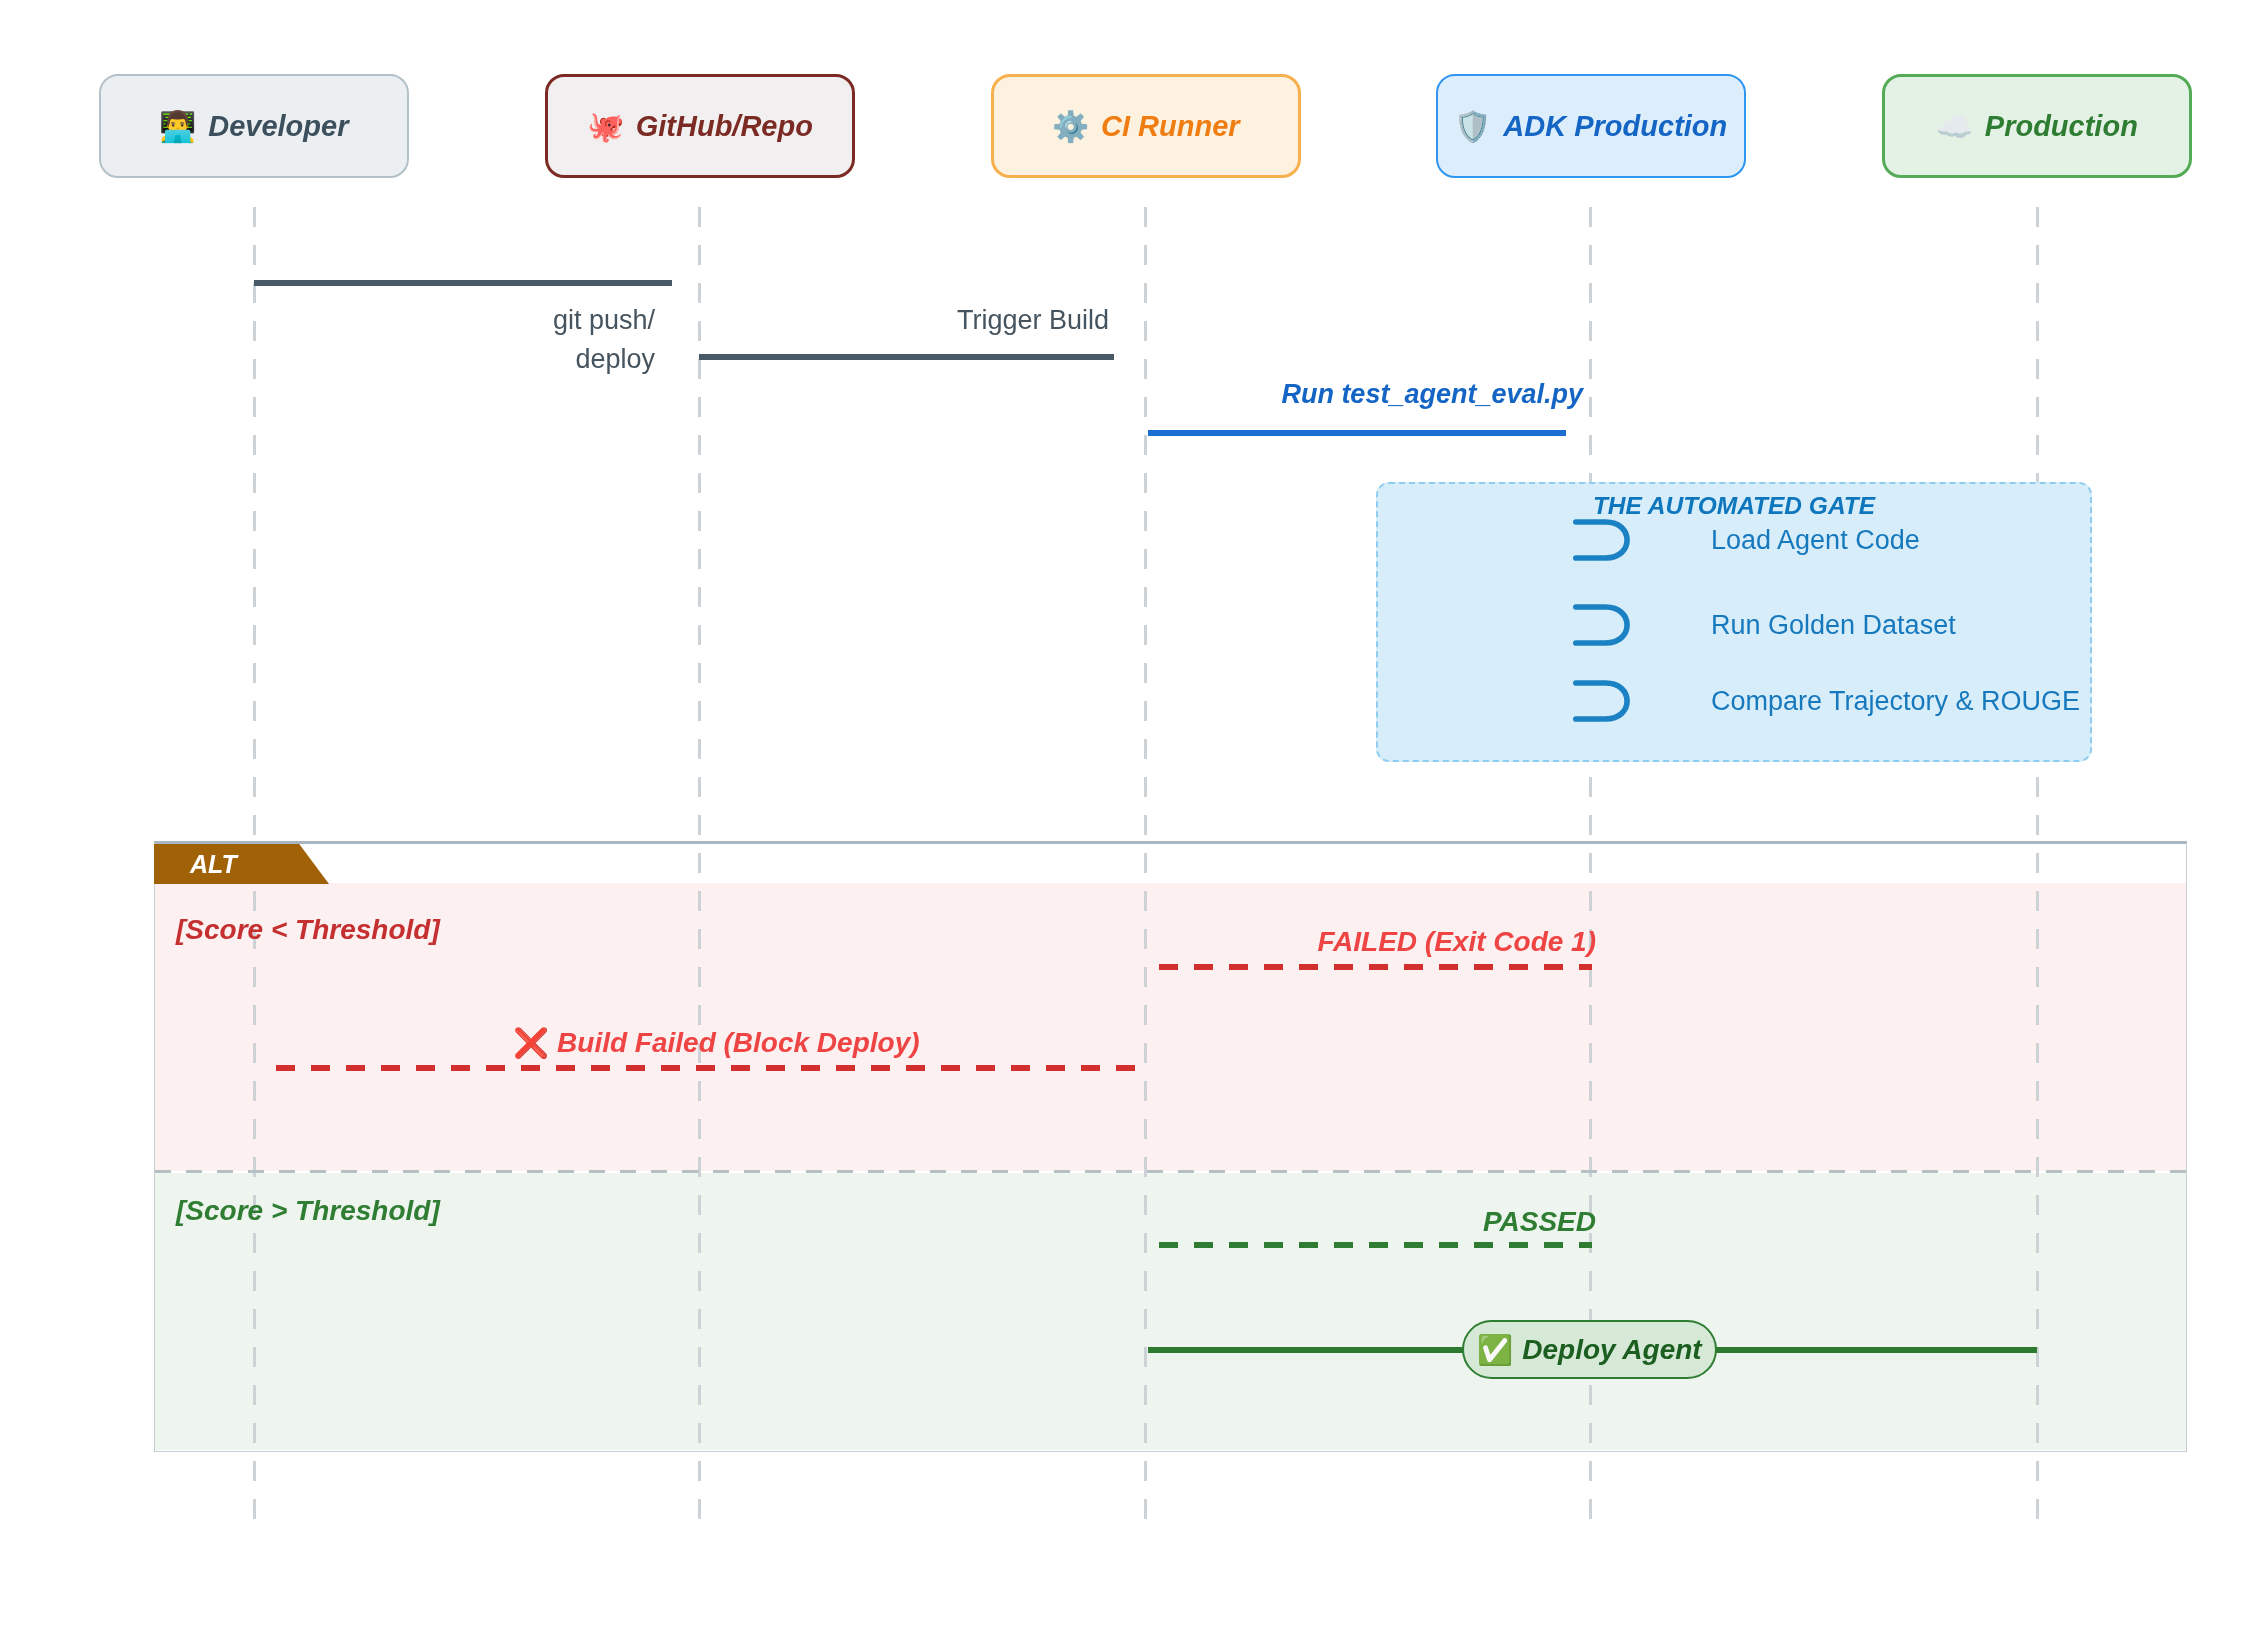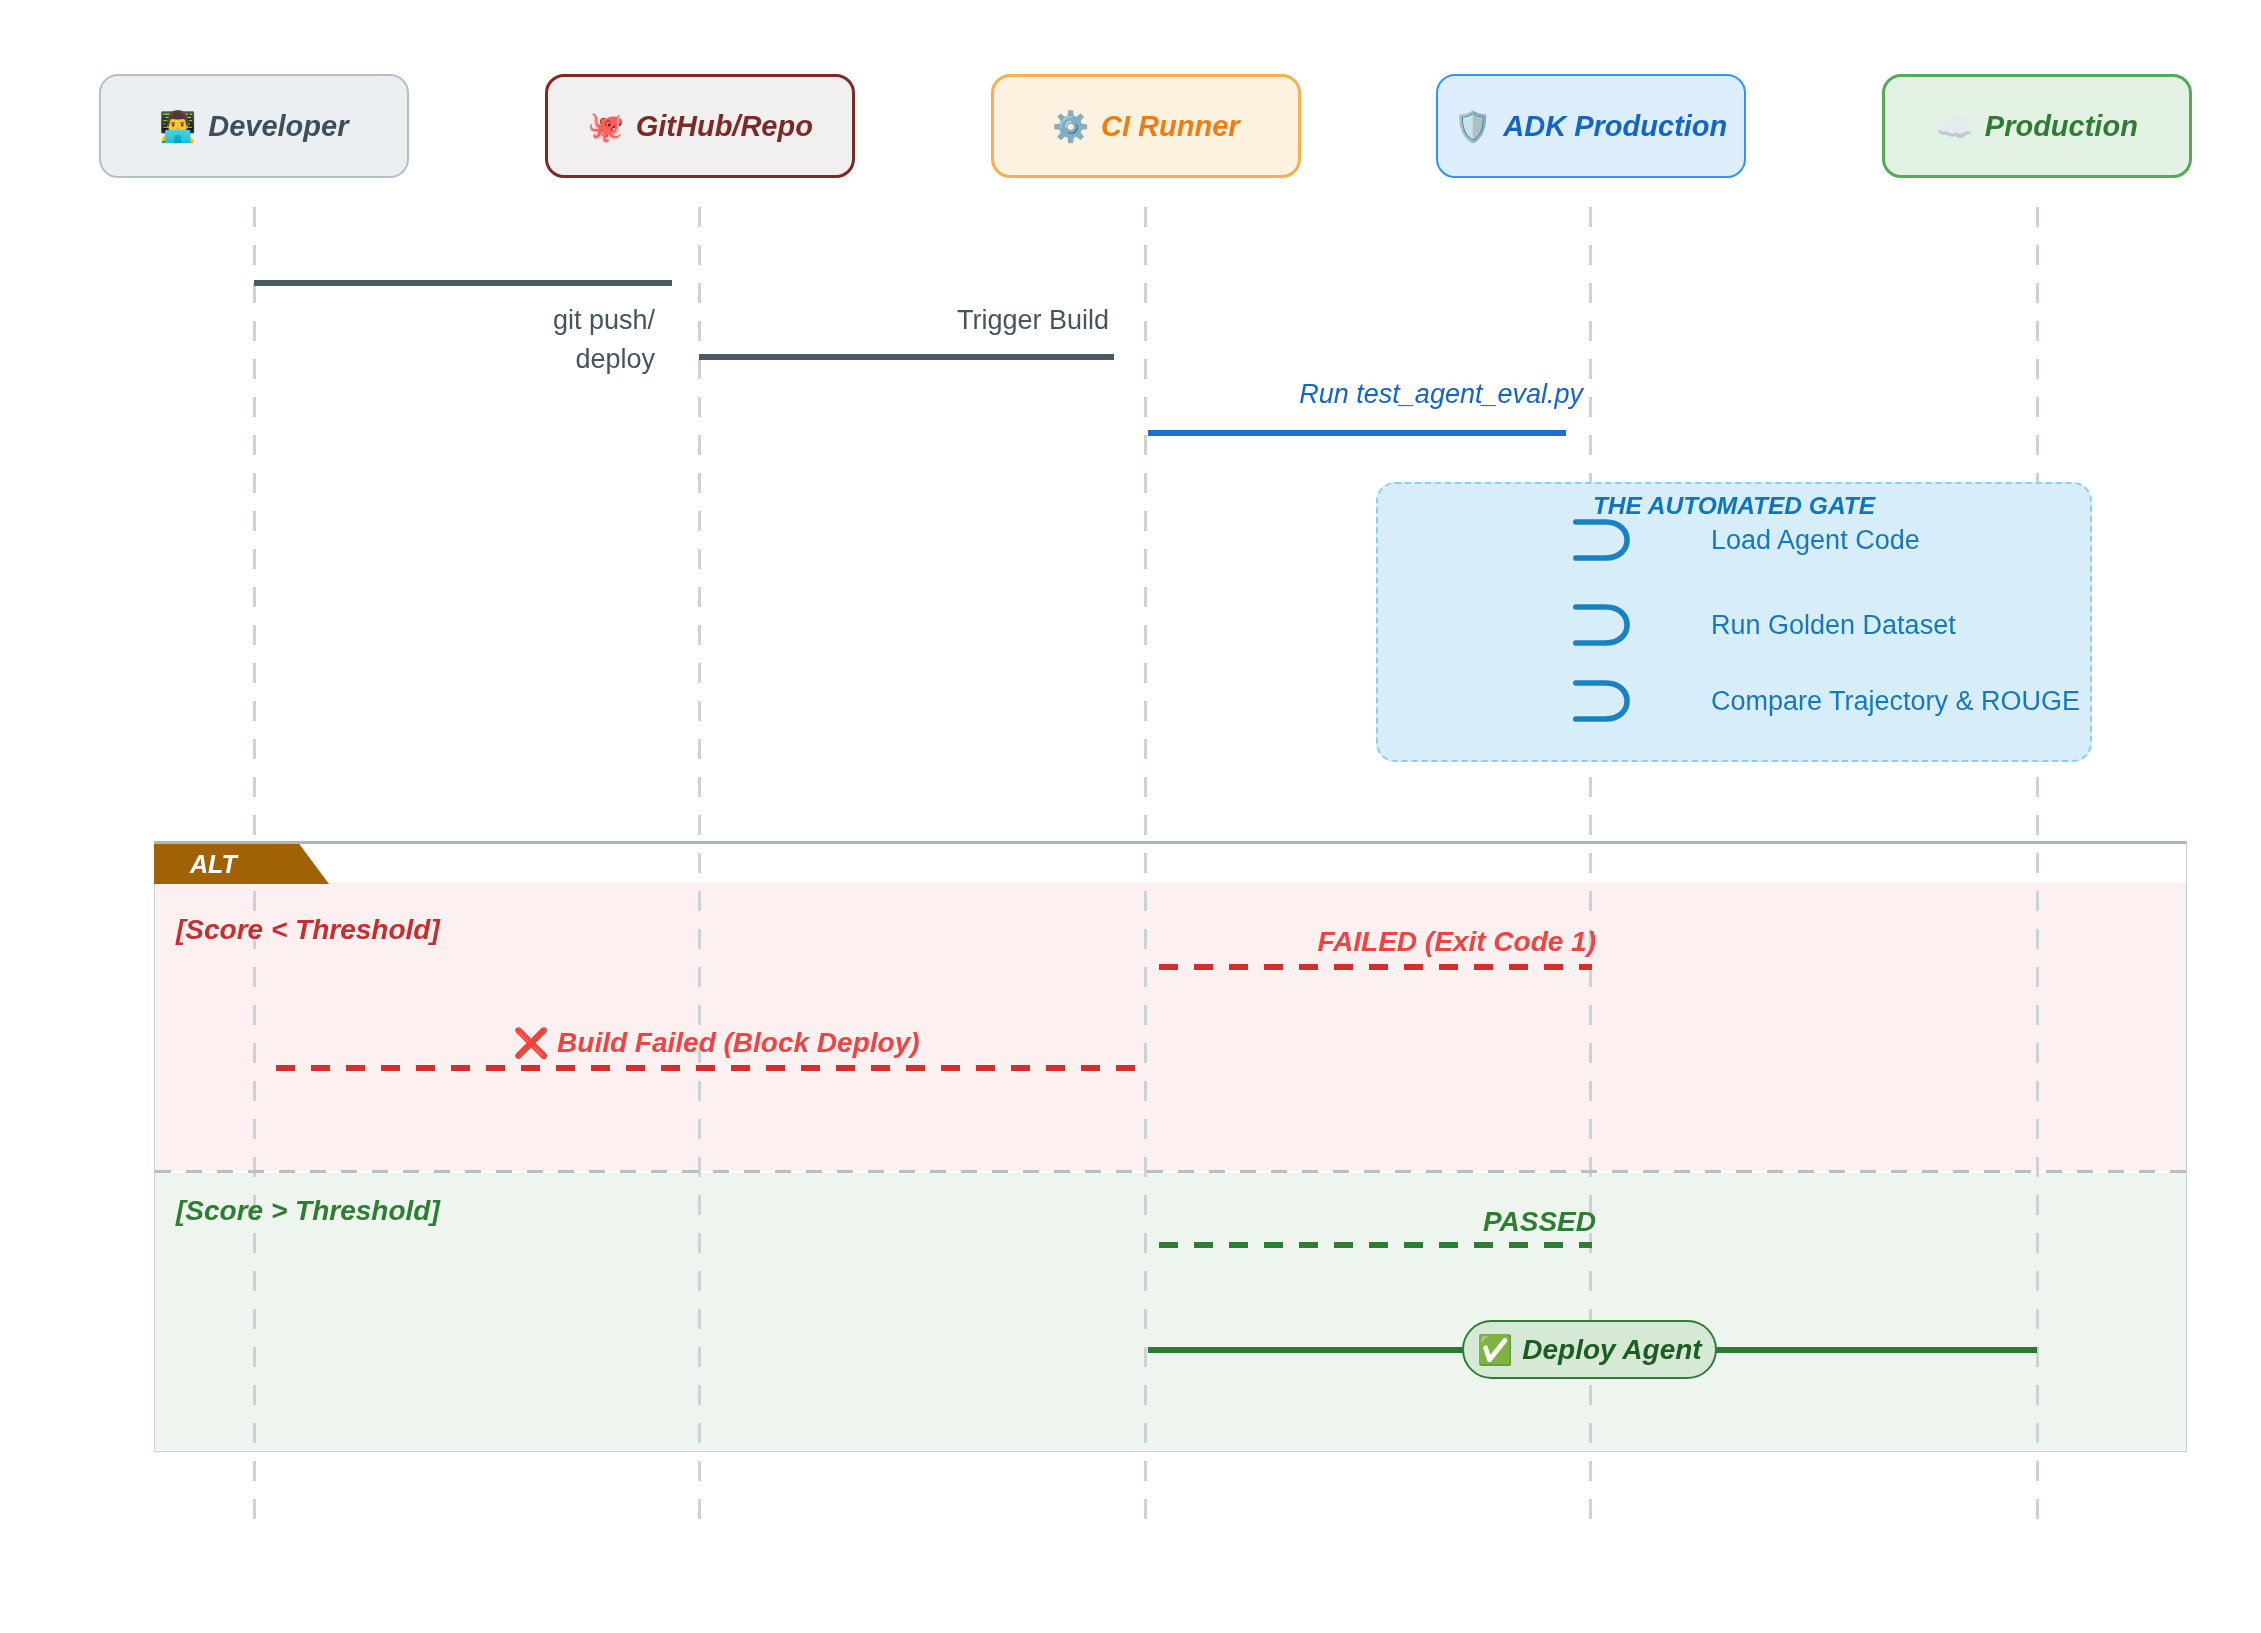--- a/index.html
+++ b/index.html
@@ -19,31 +19,31 @@
 
   
   .lifeline{position:absolute;top:207px;height:1322px;width:3.1px;z-index:2;
             background:repeating-linear-gradient(180deg,#ccd2d6 0 20px,transparent 20px 38px);}
   #life-developer{left:253px;} #life-github{left:698px;} #life-ci{left:1144px;}
   #life-adk{left:1589px;} #life-production{left:2036px;}
 
   
   .solid-line{position:absolute;z-index:4;}
   .msg-label{position:absolute;z-index:4;text-align:right;font-size:27px;color:#46545f;}
-  .msg-label.blue{color:#1565c4;font-weight:normal;font-style:italic;}
+  .msg-label.blue{color:#1565c4;font-weight:bold;font-style:italic;}
   #line-git-push{left:254px;top:280px;width:418px;height:5.7px;background:#475a66;}
   #label-git-push{left:278px;top:301px;width:377px;line-height:39px;}
   #label-trigger-build{left:732px;top:305px;width:377px;}
   #line-trigger-build{left:699px;top:354px;width:415px;height:5.7px;background:#475a66;}
   #label-run-eval{left:1137px;top:379px;width:446px;}
   #line-run-eval{left:1148px;top:430px;width:418px;height:6.3px;background:#1d6ed3;}
 
   
   #gate-note{position:absolute;left:1376px;top:482px;width:716px;height:280px;z-index:4;
-             background:#d7edfa;border:2.5px dashed #8fcdf0;border-radius:19px;box-sizing:border-box;}
+             background:#d7edfa;border:2.5px dashed #8fcdf0;border-radius:13px;box-sizing:border-box;}
   #gate-title{position:absolute;left:0;top:7.5px;width:100%;text-align:center;
               font-size:24.5px;font-weight:bold;font-style:italic;color:#0e76bc;}
   .gate-row{position:absolute;left:0;width:100%;height:50px;}
   .gate-row .loop-icon{position:absolute;left:195px;top:1.9px;}
   .gate-row .gate-item-label{position:absolute;left:333px;top:50%;transform:translateY(-50%);
               font-size:27px;color:#1678bd;white-space:nowrap;}
   #gate-row-0{top:31px;} #gate-row-1{top:116px;} #gate-row-2{top:192px;}
 
   
   #alt-bg-fail{position:absolute;left:155px;top:883px;width:2031px;height:288px;background:#fcf0f0;z-index:1;}

